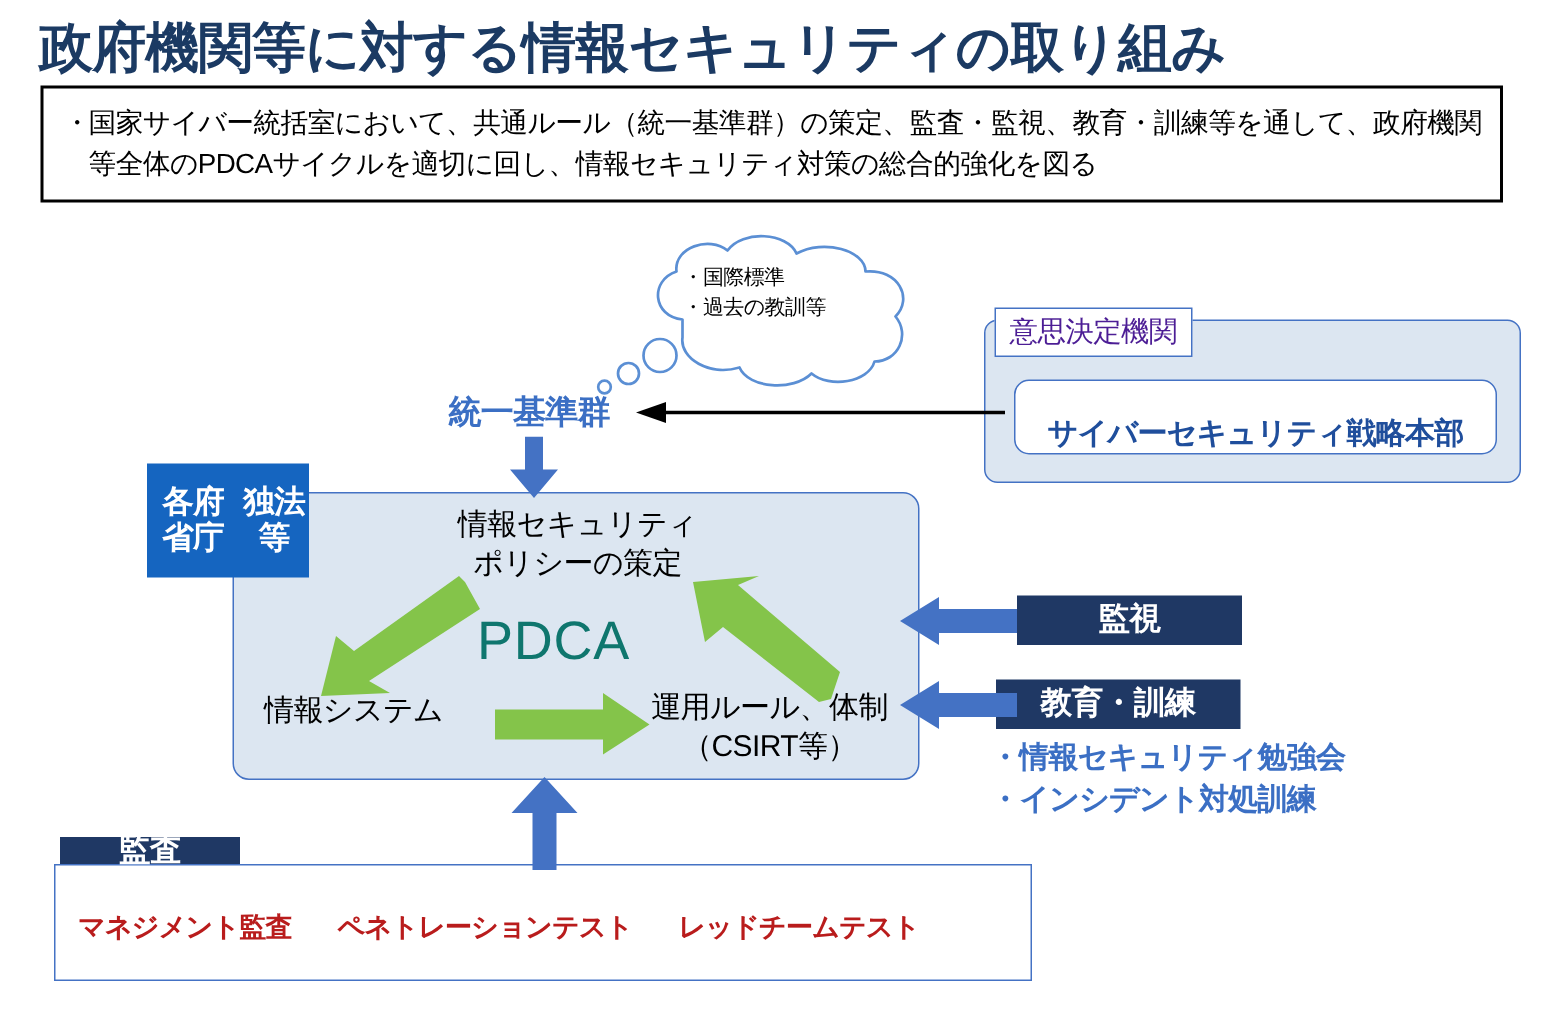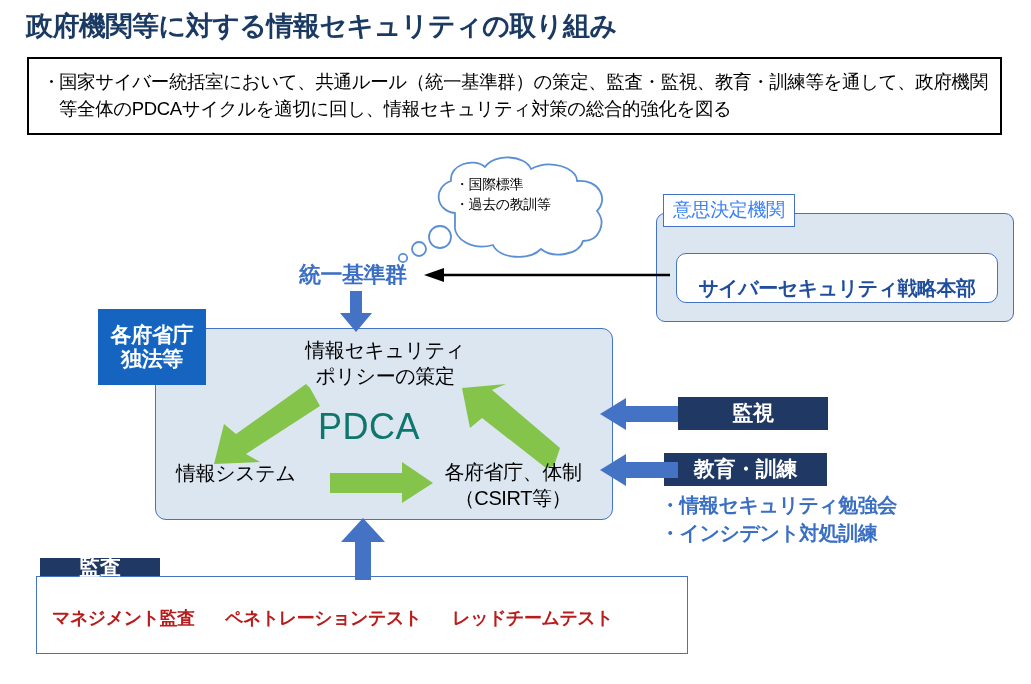--- a/index.html
+++ b/index.html
@@ -18,21 +18,21 @@
     height: 684px;
     overflow: hidden;
     background: #ffffff;
   }
 
   
   #page-title {
     position: absolute;
     left: 26px;
     top: 8px;
-    font-size: 27px;
+    font-size: 36px;
     font-weight: bold;
     color: #1B3A63;
     letter-spacing: -0.5px;
     white-space: nowrap;
   }
 
   
   #lead-box {
     position: absolute;
     left: 27px;
@@ -81,21 +81,21 @@
 
   
   .brightblue-chip {
     position: absolute;
     background: #1565C0;
     color: #ffffff;
     font-weight: bold;
     display: flex;
     align-items: center;
     justify-content: center;
-    flex-direction: column;
+    flex-direction: row;
     line-height: 1.16;
     text-align: center;
     letter-spacing: -0.3px;
     box-sizing: border-box;
     z-index: 6;
   }
 
   
   #chip-common-rules {
     left: 108px;
@@ -155,26 +155,26 @@
     width: 358px;
     height: 109px;
     background: #DCE6F1;
     border: 1.6px solid #4472C4;
     border-radius: 9px;
     box-sizing: border-box;
   }
   #decision-panel-title {
     position: absolute;
     left: 663px;
-    top: 194px;
+    top: 205px;
     padding: 2px 9px 3px 9px;
     background: #ffffff;
     border: 1.6px solid #4472C4;
     font-size: 19px;
-    color: #3b82f6;
+    color: #4c1d95;
     letter-spacing: -0.4px;
     white-space: nowrap;
     z-index: 5;
   }
   #decision-inner-box {
     position: absolute;
     left: 676px;
     top: 253px;
     width: 322px;
     height: 50px;
@@ -424,21 +424,21 @@
   <div id="pdca-policy-label">
     <div>情報セキュリティ</div>
     <div>ポリシーの策定</div>
   </div>
 
   <div id="pdca-center-label">PDCA</div>
 
   <div id="pdca-system-label">情報システム</div>
 
   <div id="pdca-ops-label">
-    <div>各府省庁、体制</div>
+    <div>運用ルール、体制</div>
     <div>（CSIRT等）</div>
   </div>
 
   <svg class="green-arrow" id="green-arrow-down-left" viewBox="0 0 120 82">
     <polygon points="108,4 118,22 44,70 58,78 12,80 22,40 34,50 104,0" fill="#84C44A"></polygon>
   </svg>
   <svg class="green-arrow" id="green-arrow-right" viewBox="0 0 104 42">
     <polygon points="0,11 72,11 72,0 103,21 72,41 72,31 0,31" fill="#84C44A"></polygon>
   </svg>
   <svg class="green-arrow" id="green-arrow-up-right" viewBox="0 0 110 84">

